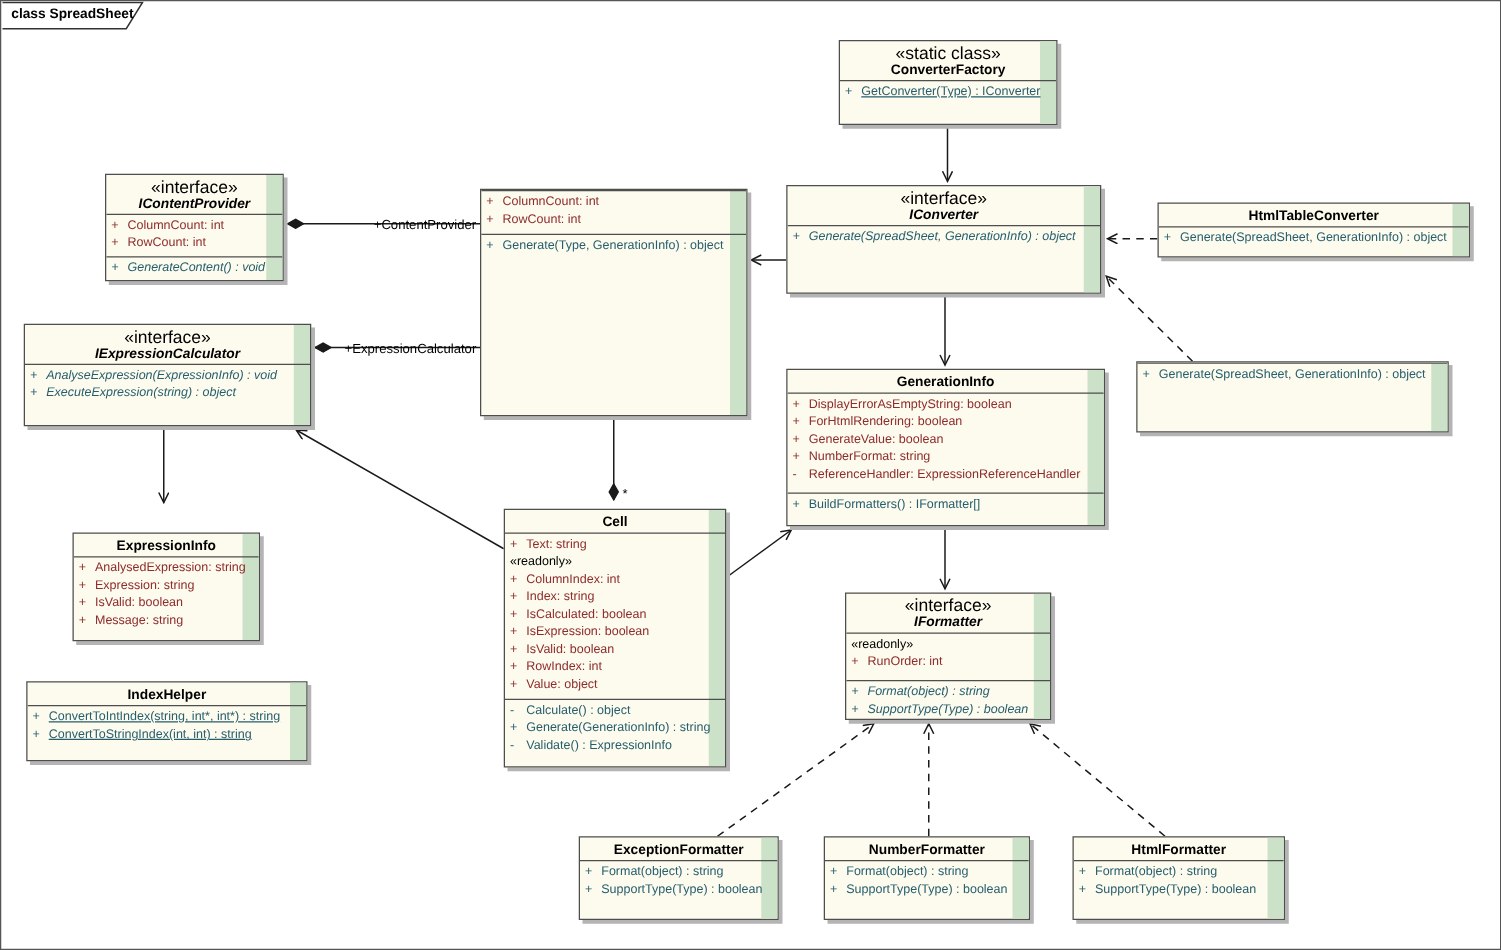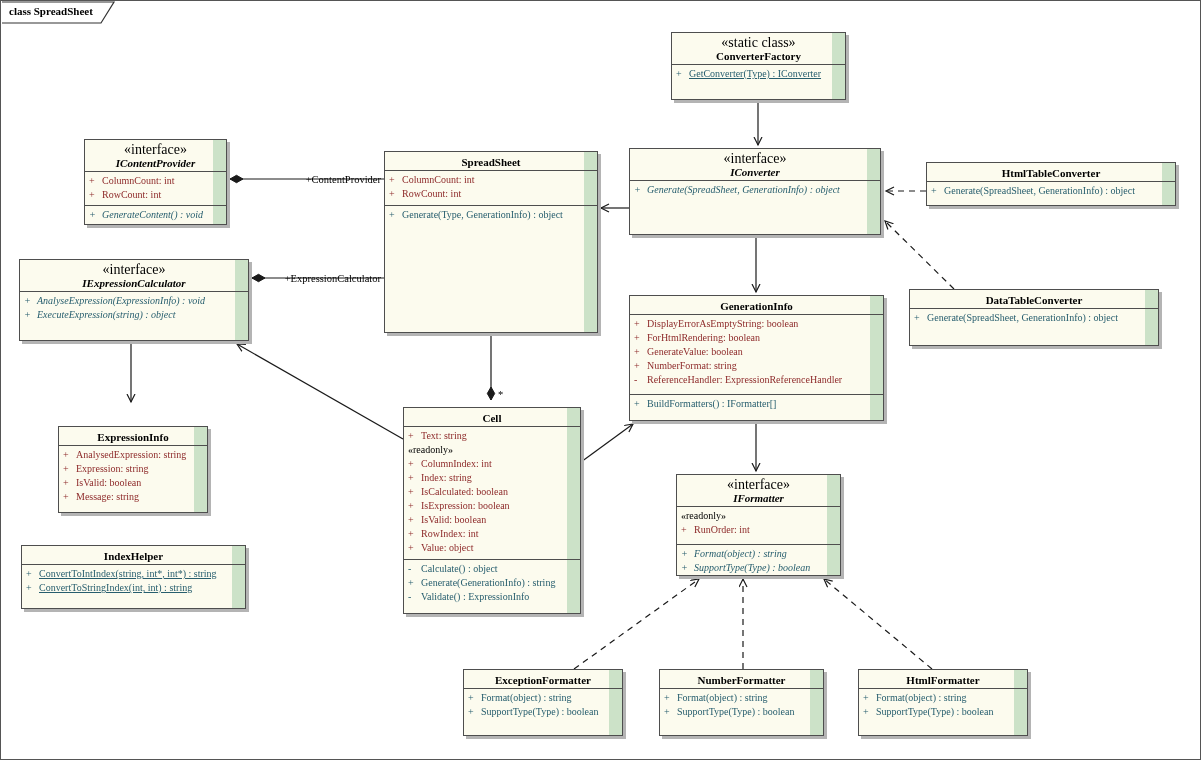--- a/index.html
+++ b/index.html
@@ -1,19 +1,19 @@
 <!DOCTYPE html>
 <html><head>
 <meta charset="utf-8">
 <style>
   html,body{margin:0;padding:0;background:#e8e8e8;}
   #canvas{
     position:relative;width:1201px;height:760px;background:#ffffff;
     border:1px solid #555;box-sizing:border-box;overflow:hidden;
-    font-family:Liberation Serif, serif;
+    font-family:Liberation Sans, sans-serif;
   }
   #wires{position:absolute;left:0;top:0;width:1201px;height:760px;pointer-events:none;}
   .solid{stroke:#1a1a1a;stroke-width:1.2;fill:none;}
   .dashed{stroke:#1a1a1a;stroke-width:1.2;fill:none;stroke-dasharray:6 5;}
 
   .cls{
     position:absolute;background:#FCFBEE;border:1px solid #4e4e4e;
     box-shadow:3px 3px 0 #b4b4b4;display:flex;flex-direction:column;
     box-sizing:border-box;overflow:hidden;
   }
@@ -106,23 +106,20 @@
     </div>
     <div class="sec grow">
       <div class="row op i">
           <span class="v">+</span>
           <span class="t">GenerateContent() : void</span>
         </div>
     </div>
   </div>
 
   <div class="cls" style="left:383px;top:150px;width:214px;height:182px;">
-    <div class="hdr">
-      <div class="cname">SpreadSheet</div>
-    </div>
     <div class="sec" style="height:32px;">
       <div class="row attr">
           <span class="v">+</span>
           <span class="t">ColumnCount:  int</span>
         </div>
       <div class="row attr">
           <span class="v">+</span>
           <span class="t">RowCount:  int</span>
         </div>
     </div>
@@ -153,23 +150,20 @@
     </div>
     <div class="sec grow">
       <div class="row op">
           <span class="v">+</span>
           <span class="t">Generate(SpreadSheet, GenerationInfo) : object</span>
         </div>
     </div>
   </div>
 
   <div class="cls" style="left:908px;top:288px;width:250px;height:57px;">
-    <div class="hdr">
-      <div class="cname">DataTableConverter</div>
-    </div>
     <div class="sec grow">
       <div class="row op">
           <span class="v">+</span>
           <span class="t">Generate(SpreadSheet, GenerationInfo) : object</span>
         </div>
     </div>
   </div>
 
   <div class="cls" style="left:18px;top:258px;width:230px;height:82px;">
     <div class="hdr">

